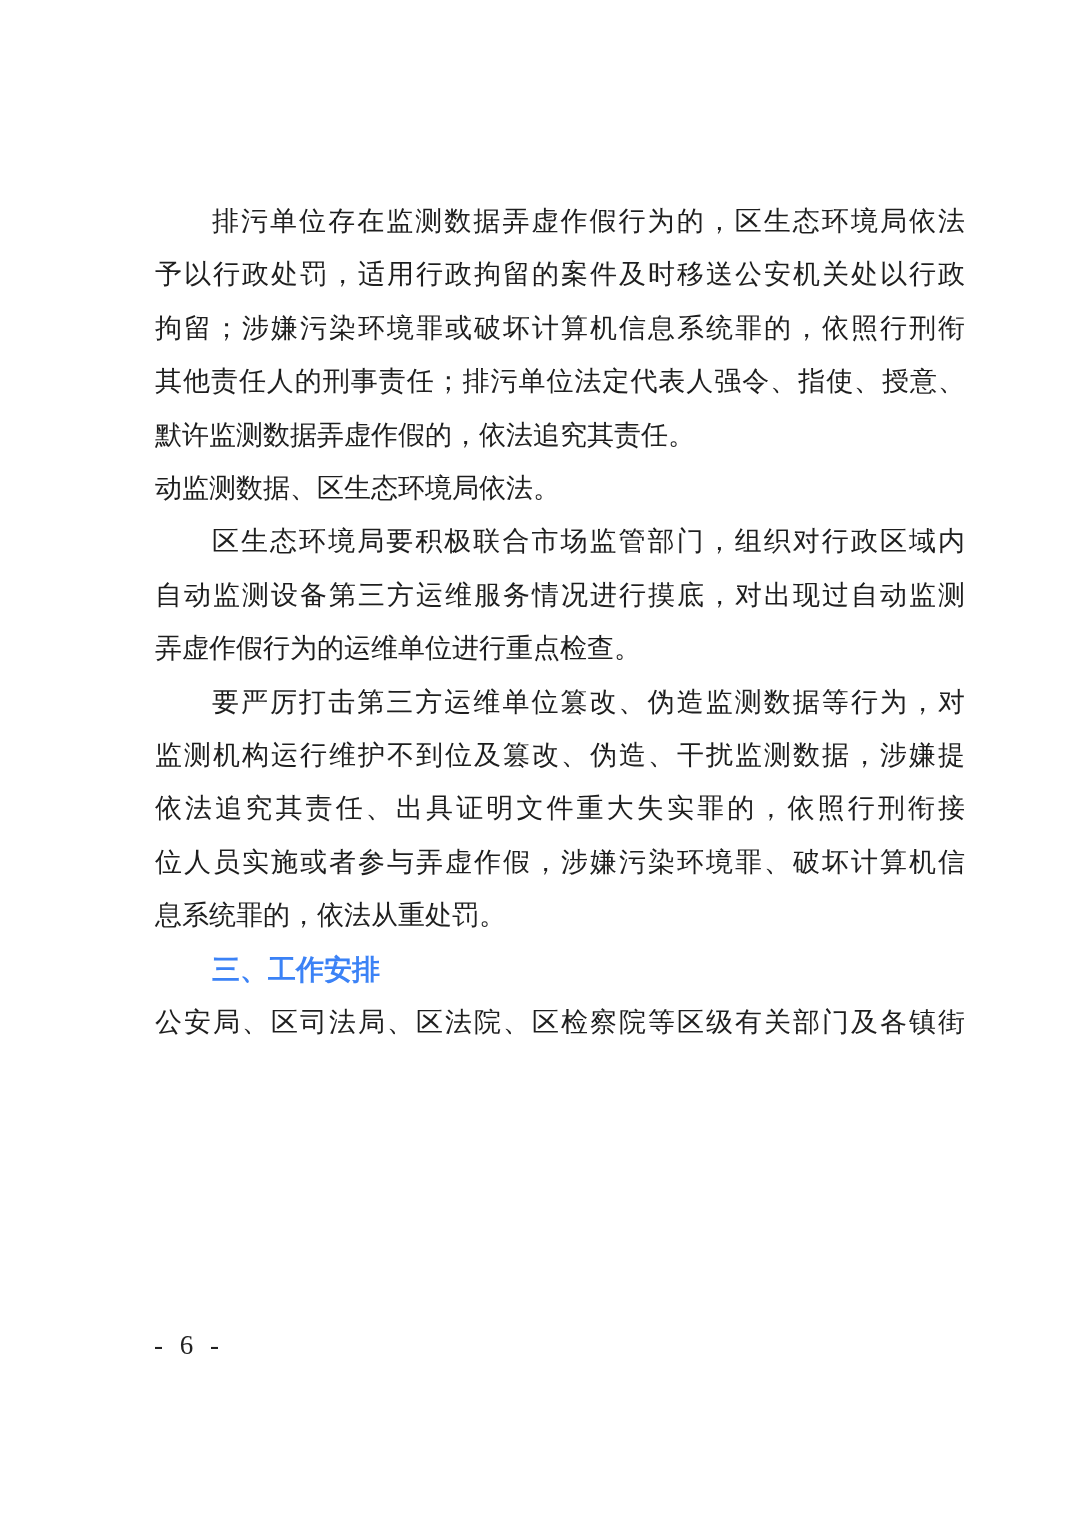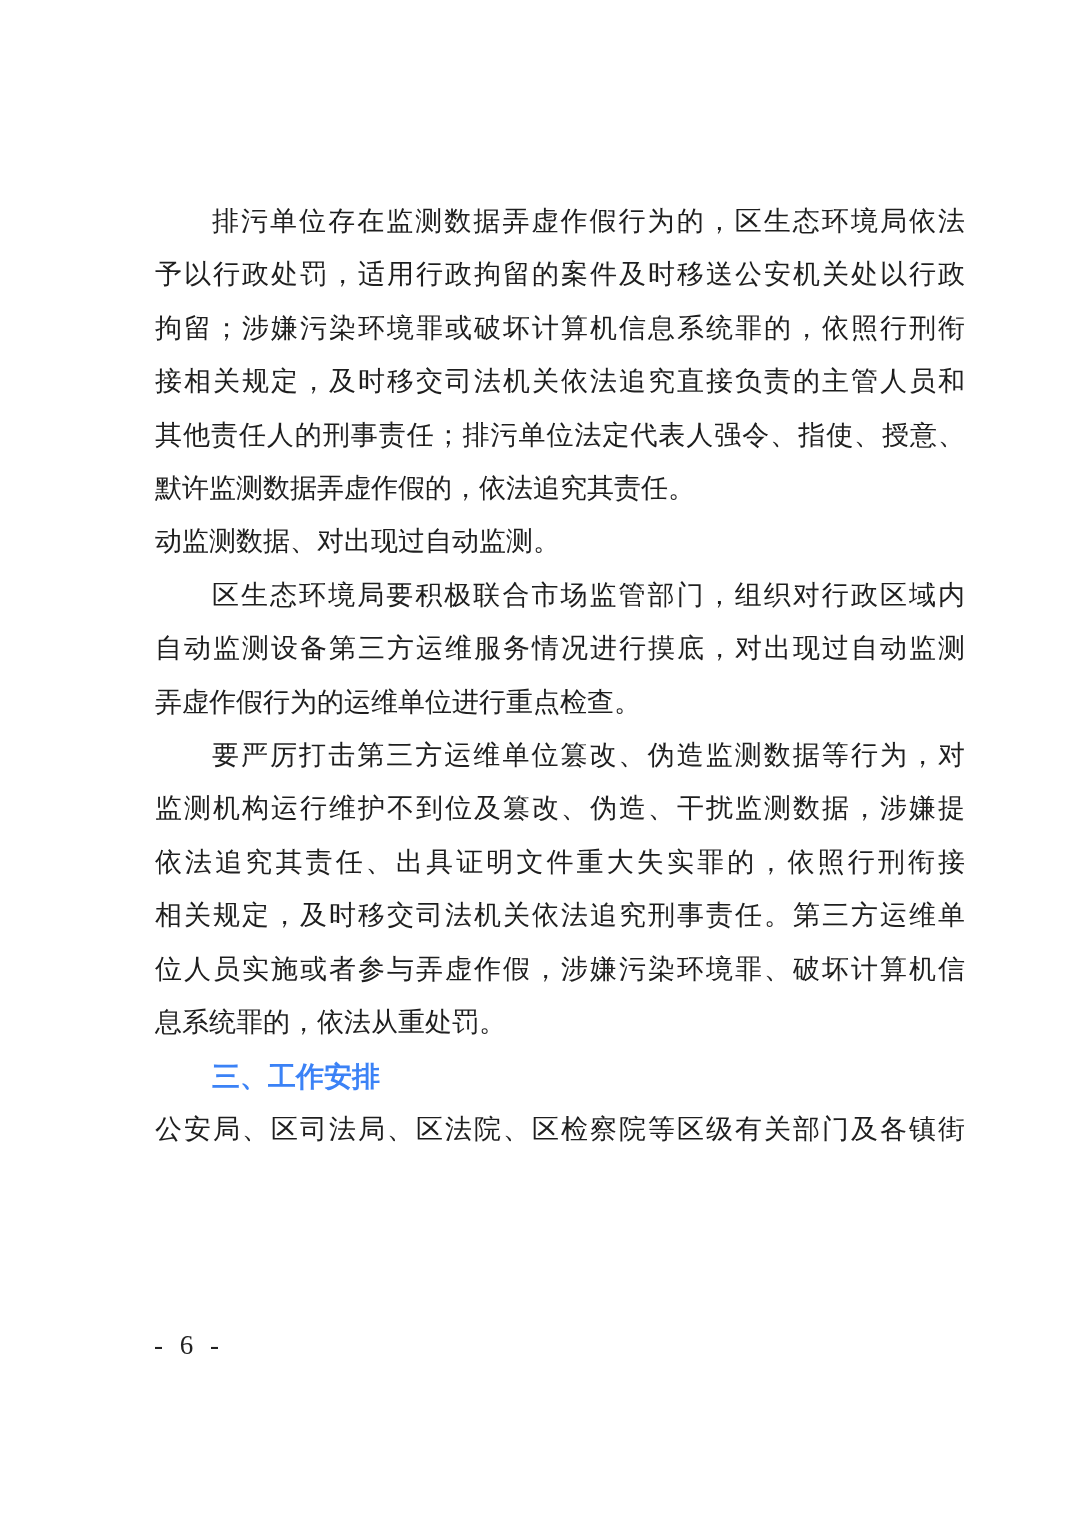--- a/index.html
+++ b/index.html
@@ -69,34 +69,32 @@
 </head>
 <body>
 
 <div id="page">
 
   <div id="text-block">
 
     <div class="line j ind">排污单位存在监测数据弄虚作假行为的，区生态环境局依法</div>
     <div class="line j">予以行政处罚，适用行政拘留的案件及时移送公安机关处以行政</div>
     <div class="line j">拘留；涉嫌污染环境罪或破坏计算机信息系统罪的，依照行刑衔</div>
-    <div class="line j">接相关规定，及时移交司法机关依法追究直接负责的主管人员和</div>
     <div class="line j">其他责任人的刑事责任；排污单位法定代表人强令、指使、授意、</div>
     <div class="line l">默许监测数据弄虚作假的，依法追究其责任。</div>
 
-    <div class="line l">动监测数据、对出现过自动监测。</div>
+    <div class="line l">动监测数据、区生态环境局依法。</div>
 
     <div class="line j ind">区生态环境局要积极联合市场监管部门，组织对行政区域内</div>
     <div class="line j">自动监测设备第三方运维服务情况进行摸底，对出现过自动监测</div>
     <div class="line l">弄虚作假行为的运维单位进行重点检查。</div>
 
     <div class="line j ind">要严厉打击第三方运维单位篡改、伪造监测数据等行为，对</div>
     <div class="line j">监测机构运行维护不到位及篡改、伪造、干扰监测数据，涉嫌提</div>
     <div class="line j">依法追究其责任、出具证明文件重大失实罪的，依照行刑衔接</div>
-    <div class="line j">相关规定，及时移交司法机关依法追究刑事责任。第三方运维单</div>
     <div class="line j">位人员实施或者参与弄虚作假，涉嫌污染环境罪、破坏计算机信</div>
     <div class="line l">息系统罪的，依法从重处罚。</div>
 
     <div class="line l ind heading">三、工作安排</div>
 
 
     <div class="line j">公安局、区司法局、区法院、区检察院等区级有关部门及各镇街</div>
 
   </div>
 

